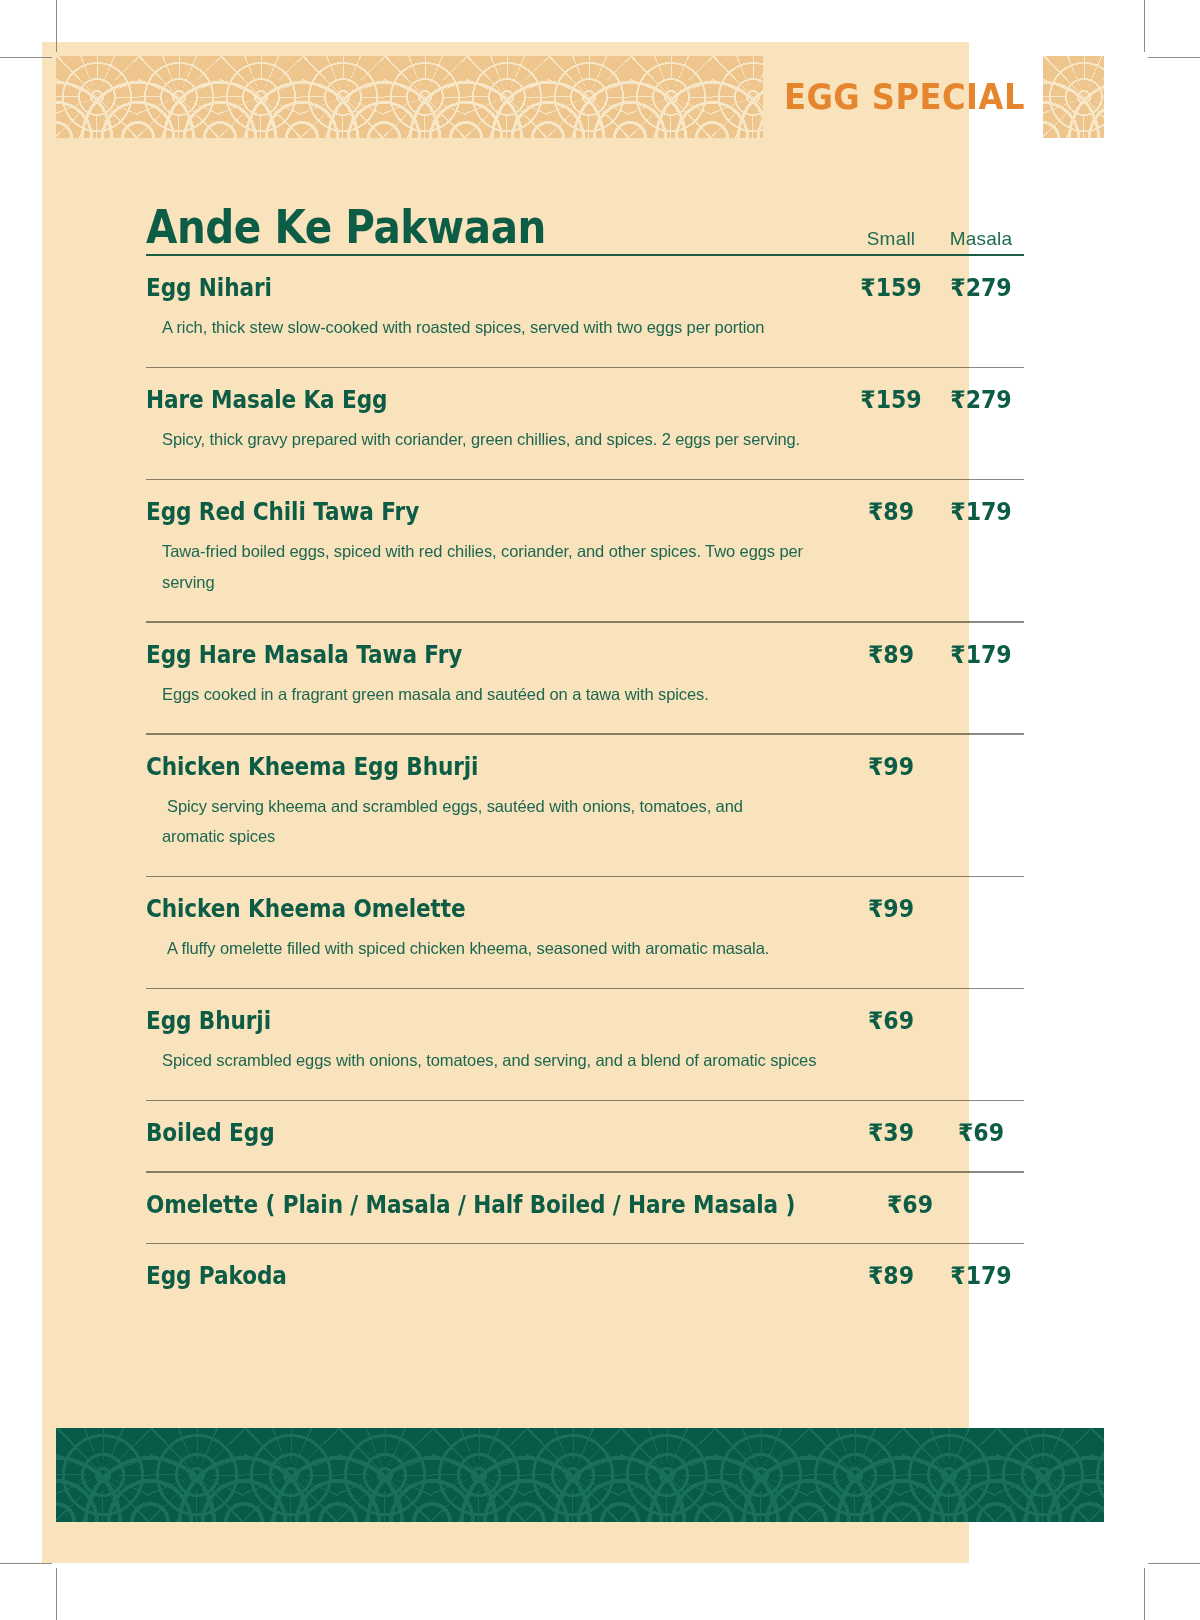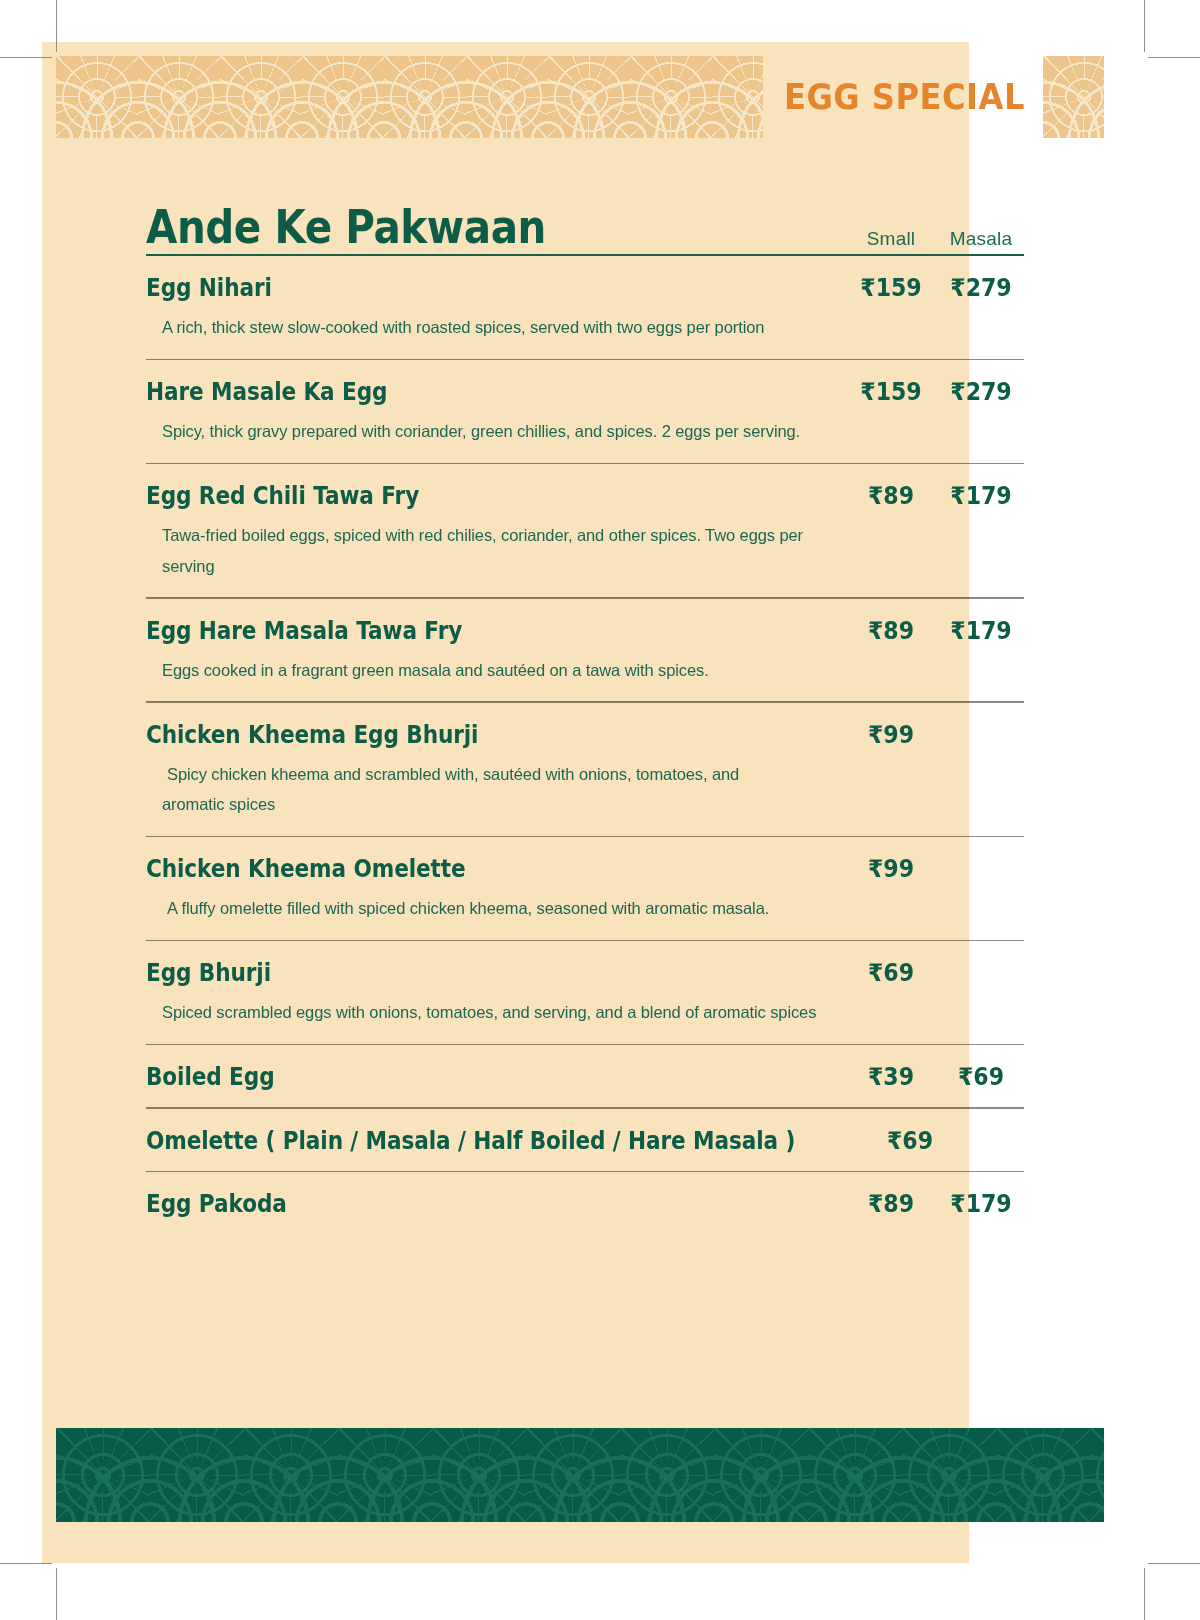--- a/index.html
+++ b/index.html
@@ -130,21 +130,21 @@
     width: 100%;
   }
   .rule {
     height: 1.5px;
     background: #2a2a1e;
     opacity: 0.55;
     width: 100%;
   }
 
   .item {
-    padding: 18px 0 16px 0;
+    padding: 18px 0 24px 0;
   }
   .item-head {
     display: flex;
     align-items: baseline;
     justify-content: space-between;
   }
   .item-name {
     font-family: "DejaVu Sans", sans-serif;
     font-weight: bold;
     font-size: 24px;
@@ -280,21 +280,21 @@
     <div class="rule"></div>
 
     <div class="item">
       <div class="item-head">
         <div class="item-name">Chicken Kheema Egg Bhurji</div>
         <div class="prices">
           <div class="price col-small">₹99</div>
           <div class="price col-large"></div>
         </div>
       </div>
-      <div class="item-desc lead-space" style="max-width:630px">Spicy chicken kheema and scrambled with, sautéed with onions, tomatoes, and aromatic spices</div>
+      <div class="item-desc lead-space" style="max-width:630px">Spicy serving kheema and scrambled eggs, sautéed with onions, tomatoes, and aromatic spices</div>
     </div>
     <div class="rule"></div>
 
     <div class="item">
       <div class="item-head">
         <div class="item-name">Chicken Kheema Omelette</div>
         <div class="prices">
           <div class="price col-small">₹99</div>
           <div class="price col-large"></div>
         </div>

